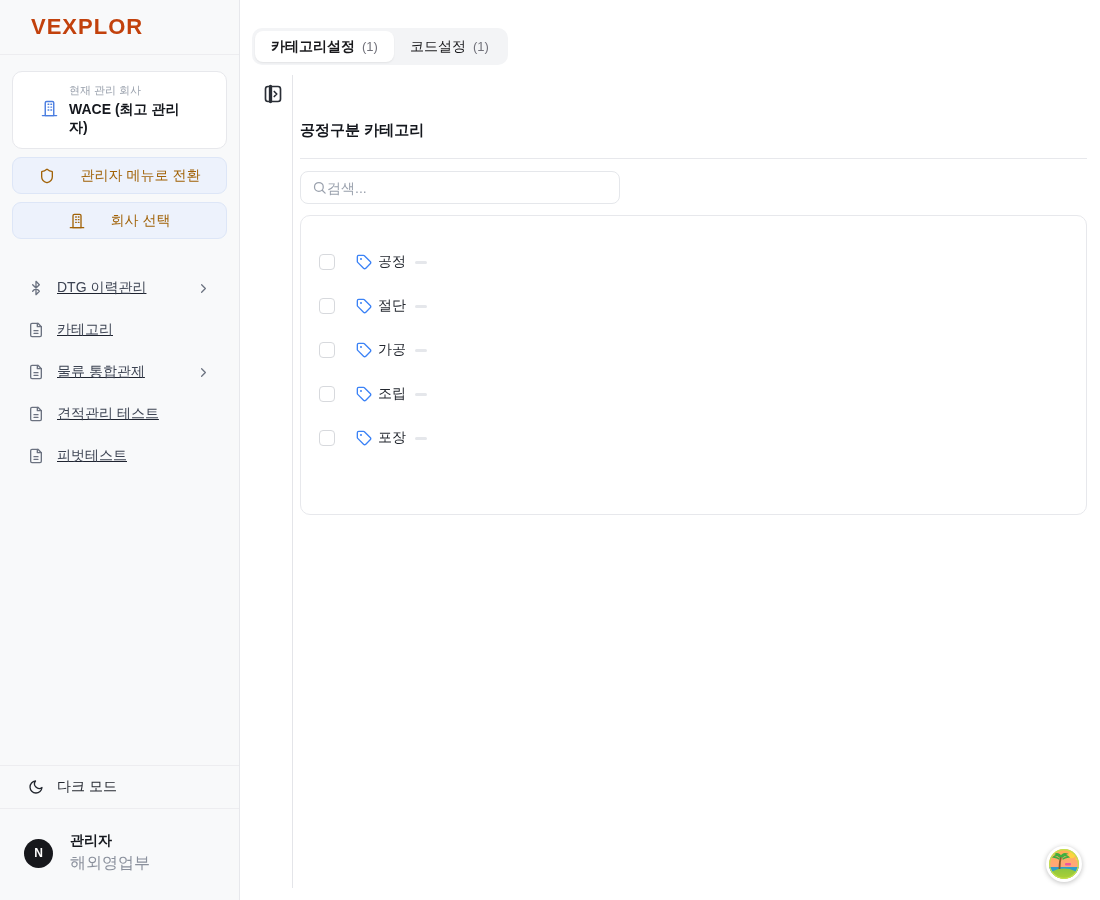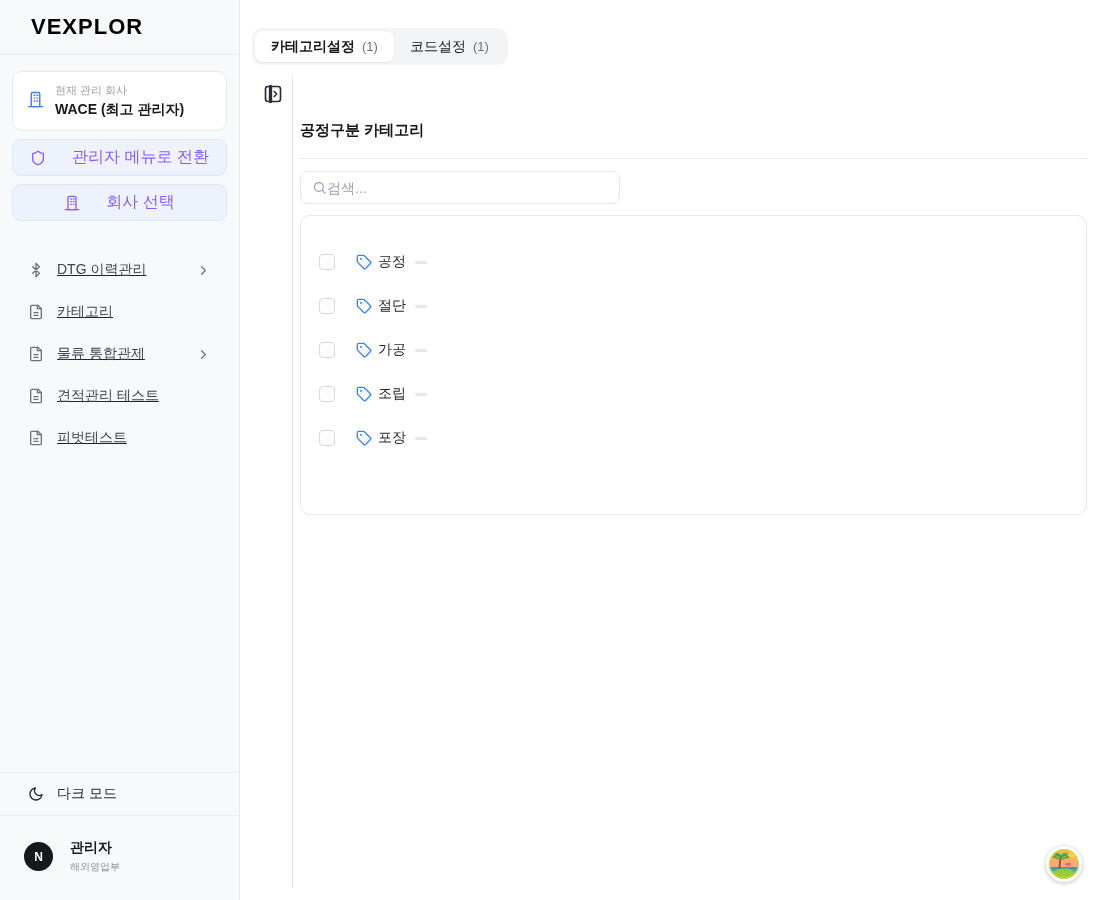--- a/index.html
+++ b/index.html
@@ -3,46 +3,46 @@
 <meta charset="utf-8">
 <style>
   * { margin:0; padding:0; box-sizing:border-box; }
   html,body { width:1100px; height:900px; overflow:hidden; background:#fff;
     font-family:"Liberation Sans", sans-serif; color:#1f2430; }
 
   
   .sidebar { position:absolute; left:0; top:0; width:240px; height:900px;
     background:#f8f9fa; border-right:1px solid #e7e8ec; display:flex; flex-direction:column; }
   .logo-area { height:55px; border-bottom:1px solid #ededf0; display:flex; align-items:center; padding-left:31px; flex:none; }
-  .logo { color:#000000; font-weight:bold; font-size:22px; letter-spacing:1px; }
+  .logo { color:#c2410c; font-weight:bold; font-size:22px; letter-spacing:1px; }
 
   .company-card { margin:16px 12px 0 12px; background:#fff; border:1px solid #e7e8ec; border-radius:10px;
-    padding:11px 14px; display:flex; align-items:center; gap:11px; }
+    padding:11px 28px; display:flex; align-items:center; gap:11px; }
   .company-card .b-icon { color:#4a7de0; flex:none; }
   .company-label { font-size:11px; color:#9aa1ad; margin-bottom:3px; }
   .company-name { font-size:14px; font-weight:bold; color:#15181e; }
 
   .side-btn { margin:8px 12px 0 12px; height:37px; background:#edf2fc; border:1px solid #dde6f7; border-radius:9px;
-    display:flex; align-items:center; justify-content:center; gap:26px; color:#8b5cf6; font-size:16px; font-weight:500; cursor:pointer; }
+    display:flex; align-items:center; justify-content:center; gap:26px; color:#a16207; font-size:14px; font-weight:500; cursor:pointer; }
   .side-btn:first-of-type { margin-top:16px; }
 
   .nav { margin-top:28px; padding:0 12px;text-decoration:underline; }
   .nav-item { height:42px; display:flex; align-items:center; gap:13px; padding:0 16px;
     color:#3c4352; font-size:14px; font-weight:500; border-radius:8px; cursor:pointer; }
   .nav-item .ic { color:#6b7280; display:flex; flex:none; }
   .nav-item .chev { margin-left:auto; color:#6b7280; display:flex; }
 
   .sidebar-bottom { margin-top:auto; }
   .darkmode-row { height:44px; border-top:1px solid #ededf0; border-bottom:1px solid #ededf0;
     display:flex; align-items:center; gap:13px; padding:0 28px; font-size:14px; font-weight:500; color:#23272f; cursor:pointer; }
   .user-row { display:flex; align-items:center; gap:17px; padding:23px 24px 26px 24px; }
   .avatar { width:29px; height:29px; border-radius:50%; background:#17181c; color:#fff;
     display:flex; align-items:center; justify-content:center; font-size:12px; font-weight:bold; flex:none; }
   .user-name { font-size:14px; font-weight:bold; color:#15181e; margin-bottom:3px; }
-  .user-dept { font-size:10px; color:#8a909c; }
+  .user-dept { font-size:16px; color:#8a909c; }
 
   
   .main { position:absolute; left:240px; top:0; width:860px; height:900px; background:#fff; }
 
   .tabs { position:absolute; left:12px; top:28px; height:37px; background:#f3f4f6; border-radius:10px;
     display:flex; align-items:center; padding:3px; }
   .tab { height:31px; padding:0 16px; display:flex; align-items:center; gap:7px;
     font-size:14px; color:#18181b; border-radius:8px; cursor:pointer; white-space:nowrap; }
   .tab.active { background:#fff; font-weight:bold; box-shadow:0 1px 2px rgba(0,0,0,0.07); }
   .tab .count { color:#71717a; font-weight:normal; font-size:13px; }

